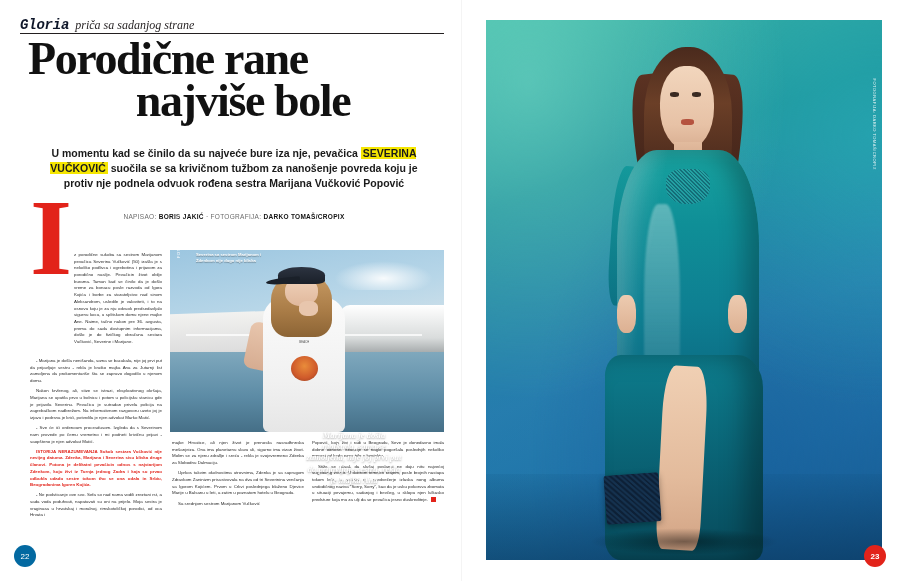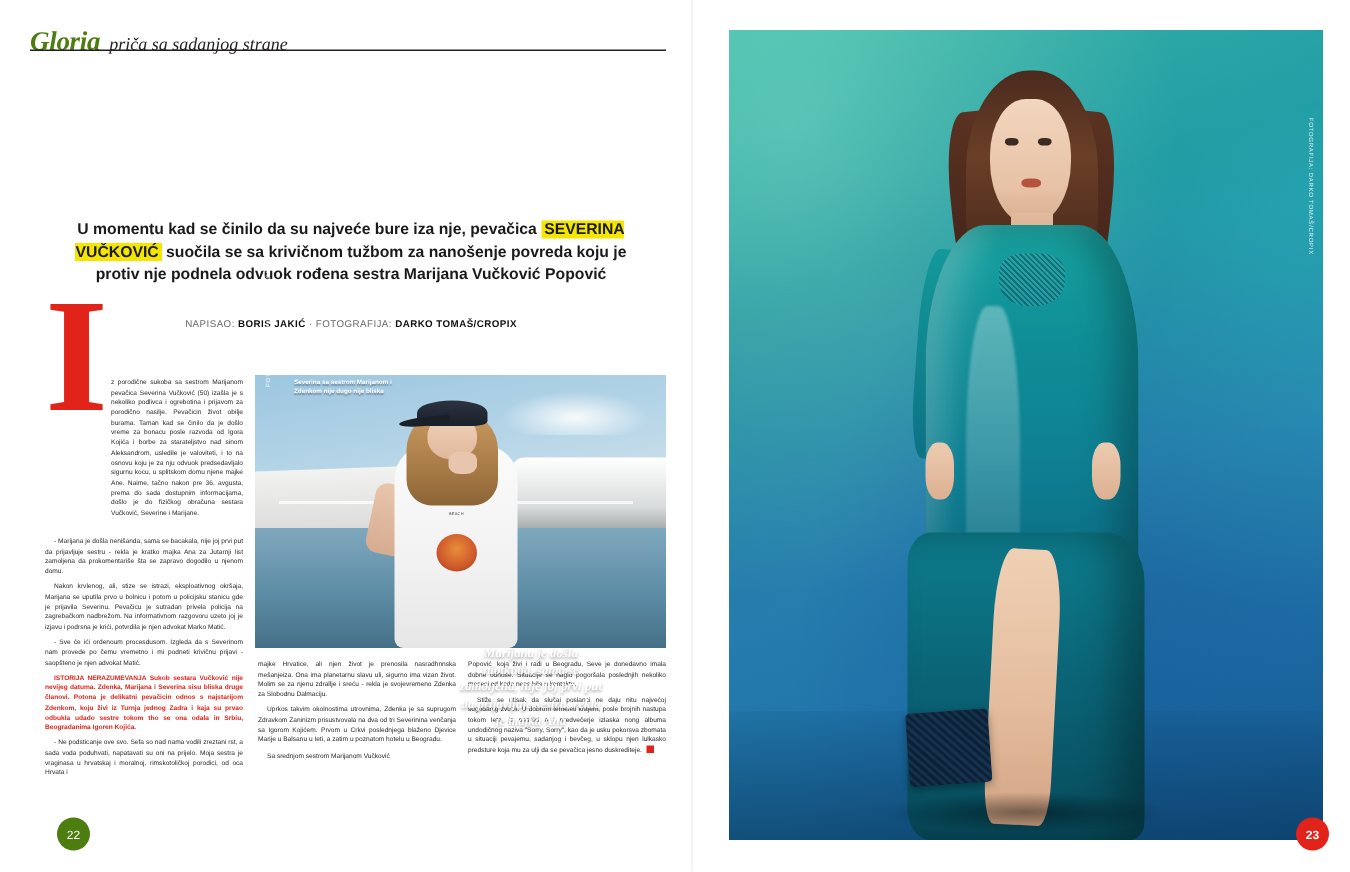--- a/index.html
+++ b/index.html
@@ -20,23 +20,23 @@
     position: absolute; left: 0; top: 0;
     width: 462px; height: 581px;
     background: #ffffff;
     overflow: hidden;
   }
   .masthead {
     position: absolute; left: 20px; top: 17px;
     display: flex; align-items: baseline; gap: 6px;
   }
   .masthead .brand {
-    font-family: Liberation Serif, serif;
+    font-family: Liberation Mono, monospace;
     font-weight: bold; font-style: italic;
-    font-size: 18px; color: #4d7c0f;
+    font-size: 14px; color: #0f172a;
     letter-spacing: -0.2px;
   }
   .masthead .kicker {
     font-family: "Liberation Serif", serif;
     font-style: italic;
     font-size: 12px; color: #231f20;
   }
   .hrule {
     position: absolute; left: 20px; top: 33px;
     width: 424px; height: 1px; background: #231f20;
@@ -207,23 +207,23 @@
     letter-spacing: 0.6px;
     color: #ffffff;
     transform: rotate(-90deg);
     transform-origin: left top;
     white-space: nowrap;
   }
 
   .folio-left {
     position:absolute; left: 14px; bottom: 14px;
     width: 22px; height: 22px; border-radius: 50%;
-    background:#4d7c0f; color:#fff;
+    background:#0369a1; color:#fff;
     font-size: 8px; font-weight: normal;
-    display:flex; align-items:center; justify-content:center;margin-left:24px;
+    display:flex; align-items:center; justify-content:center;
   }
 
   
   .page-right {
     position: absolute; left: 462px; top: 0;
     width: 438px; height: 581px;
     background: #ffffff;
     overflow: hidden;
   }
   .photo-right {
@@ -403,20 +403,24 @@
 <div class="spread">
 
   <div class="page-left">
 
     <div class="masthead">
       <span class="brand">Gloria</span>
       <span class="kicker">priča sa sadanjog strane</span>
     </div>
     <div class="hrule"></div>
 
+    <div class="headline">
+      <span class="l1">Porodične rane</span>
+      <span class="l2">najviše bole</span>
+    </div>
 
     <div class="standfirst">
       <span>U momentu kad se činilo da su najveće bure iza nje, pevačica </span><span class="hl">SEVERINA VUČKOVIĆ</span><span> suočila se sa krivičnom tužbom za nanošenje povreda koju je protiv nje podnela odvuok rođena sestra Marijana Vučković Popović</span>
     </div>
 
     <div class="byline">
       <span class="lab">NAPISAO:</span>
       <b>BORIS JAKIĆ</b>
       <span class="lab">·</span>
       <span class="lab">FOTOGRAFIJA:</span>

